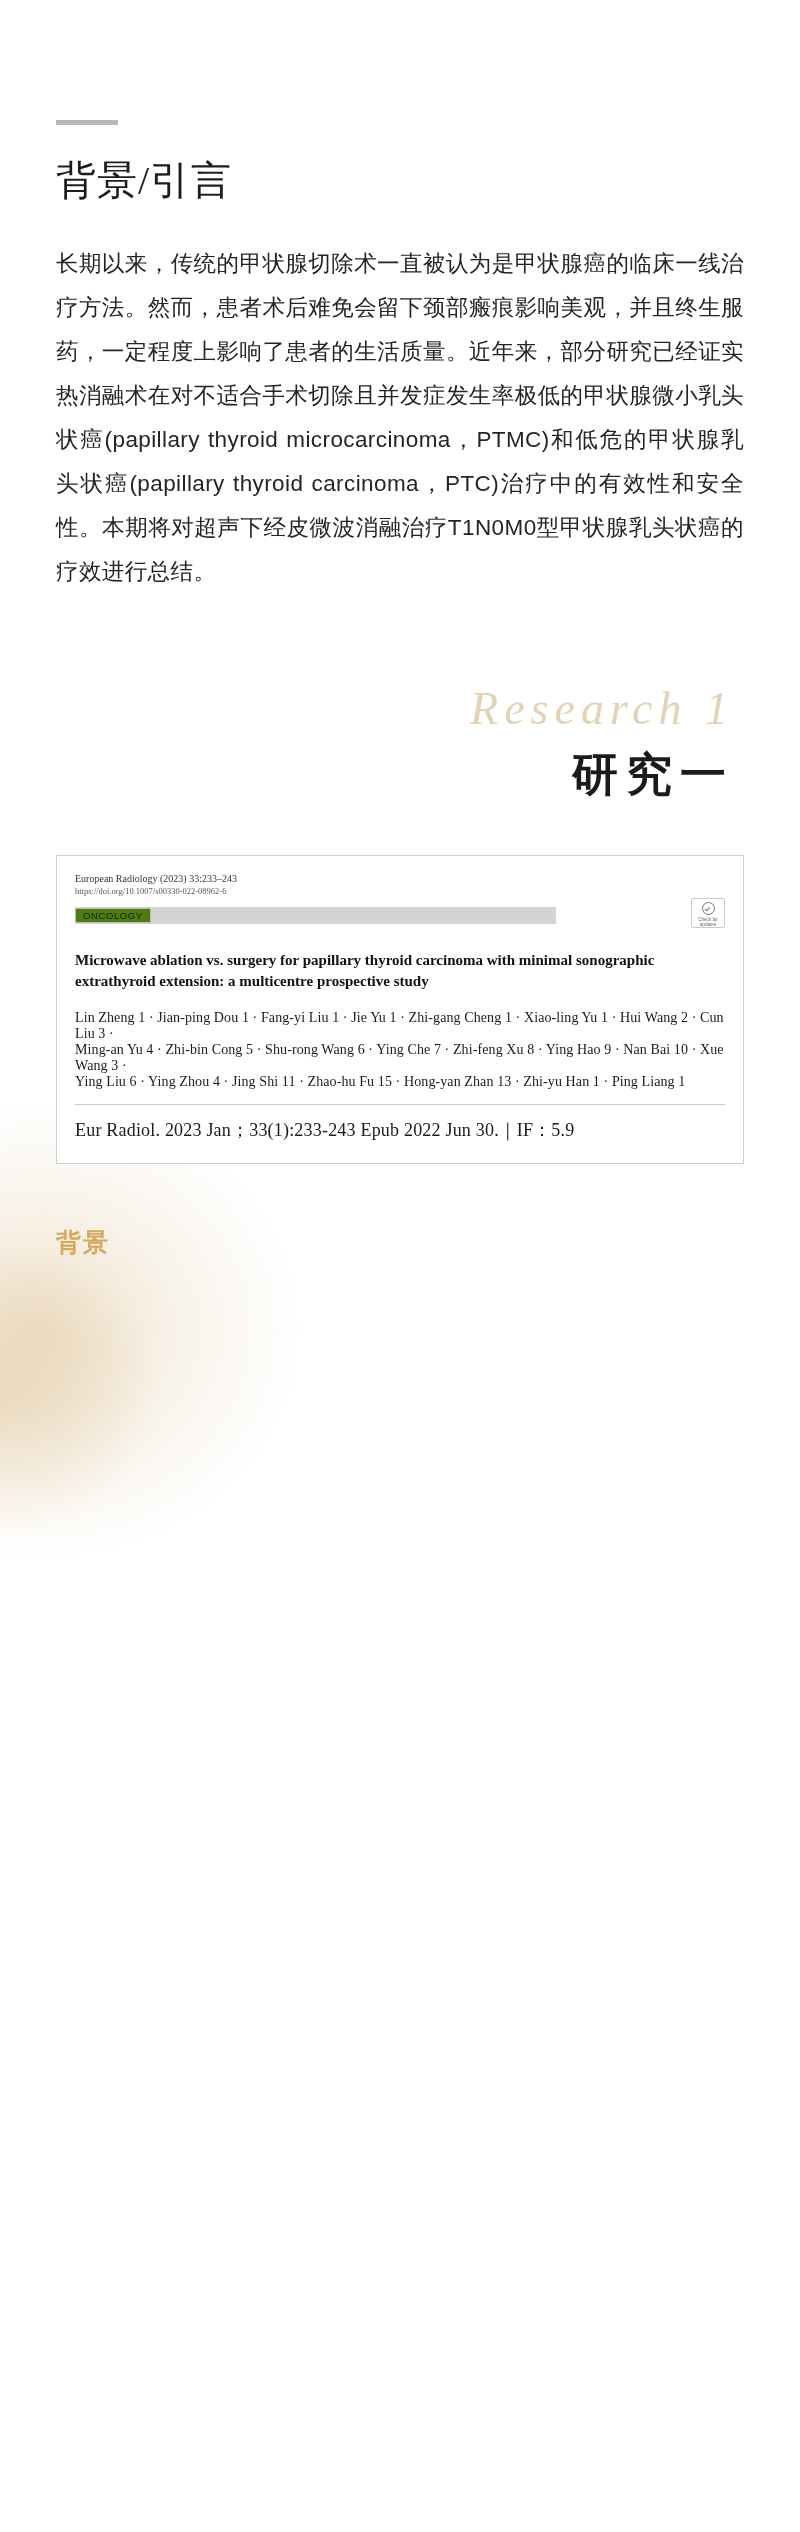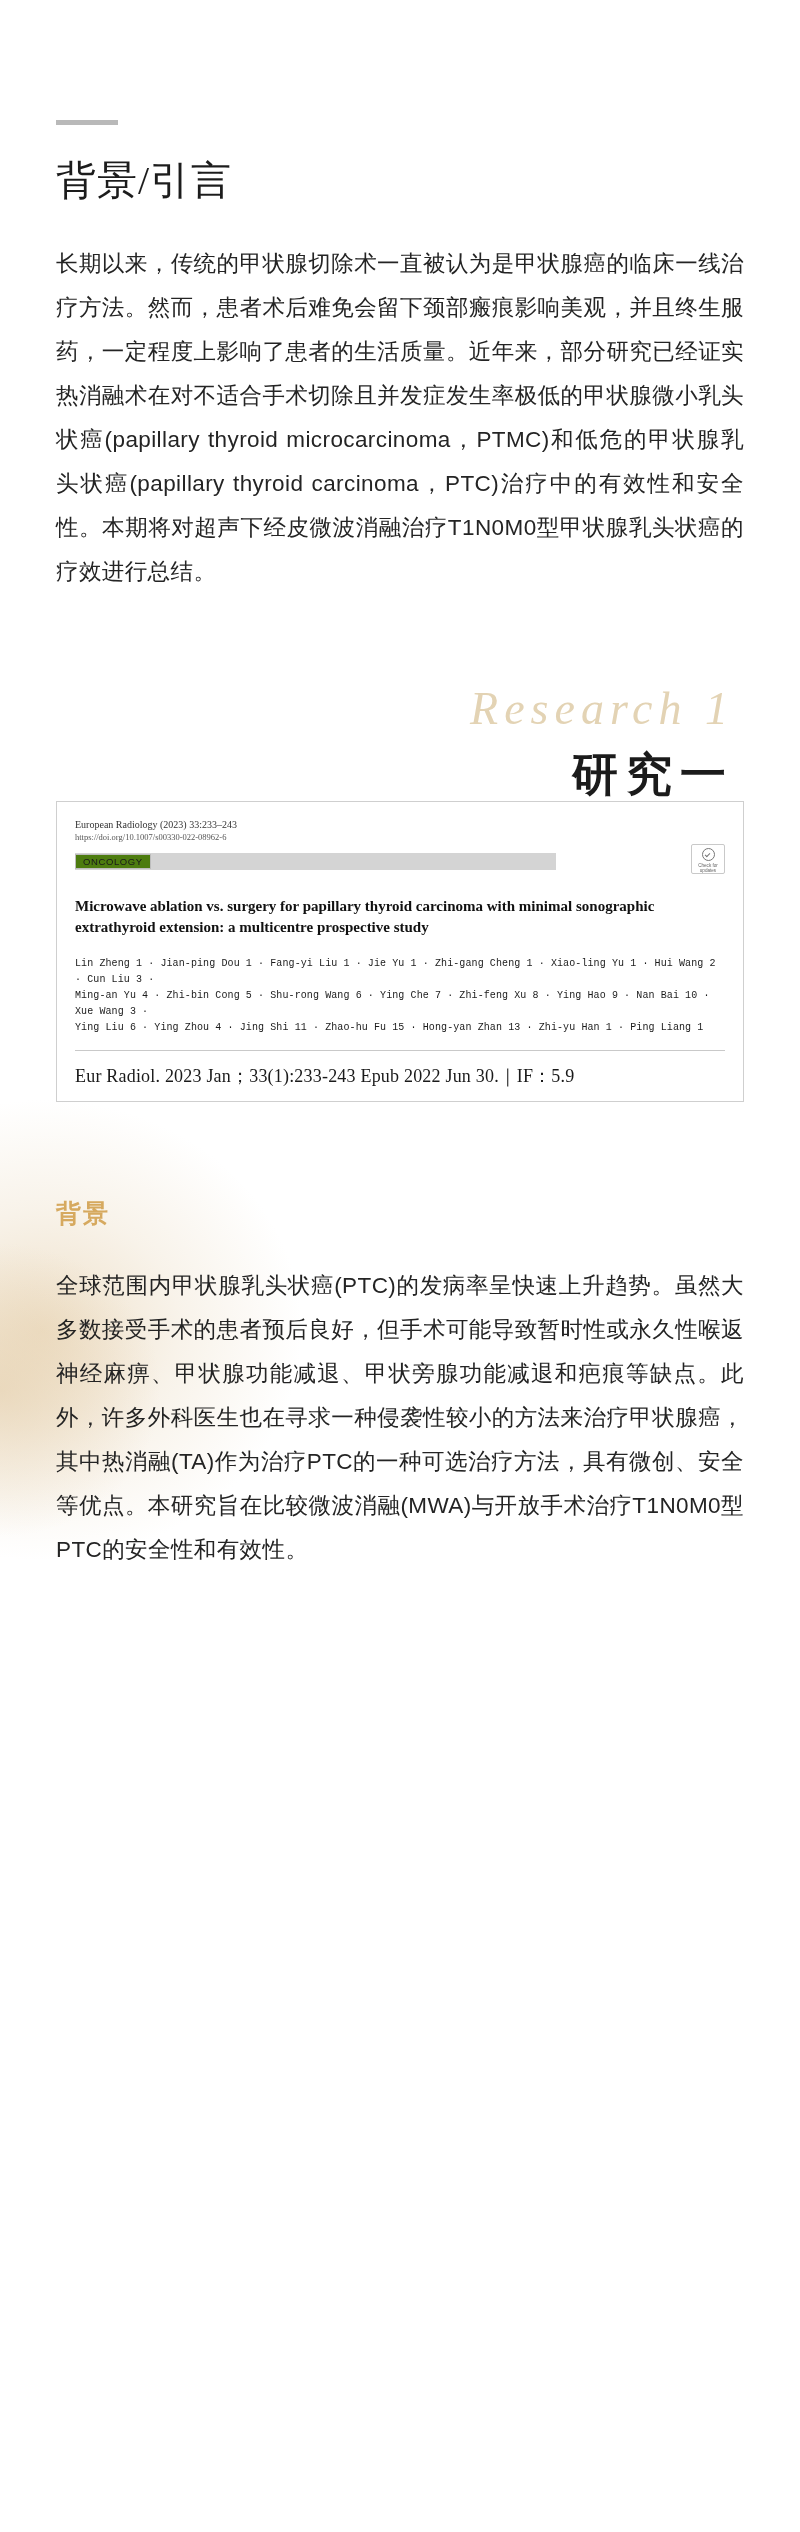--- a/index.html
+++ b/index.html
@@ -93,23 +93,24 @@
     font-weight: bold;
     font-size: 46px;
     letter-spacing: 8px;
     color: #1b1b1b;
     margin-top: 18px;
     line-height: 1.1;
   }
 
   
   .paper-card {
+    margin-top: 54px;
     border: 1px solid #cfcfcf;
     background: #fff;
-    padding: 16px 18px 0 18px;
+    padding: 16px 18px 8px 18px;
     box-sizing: border-box;
     position: relative;
   }
   .paper-journal {
     font-family: "Liberation Serif", serif;
     font-size: 10px;
     line-height: 13px;
     color: #333;
   }
   .paper-doi {
@@ -172,22 +173,22 @@
   }
   .paper-title {
     font-family: "Liberation Serif", serif;
     font-weight: bold;
     font-size: 15px;
     line-height: 21px;
     color: #111;
     margin-top: 26px;
   }
   .paper-authors {
-    font-family: Liberation Mono, monospace;
-    font-size: 10px;
+    font-family: Liberation Serif, serif;
+    font-size: 14px;
     line-height: 16px;
     color: #1a1a1a;
     margin-top: 18px;
     letter-spacing: 0.1px;
   }
   .paper-cite {
     border-top: 1px solid #c9c9c9;
     margin-top: 14px;
     padding: 13px 0 13px 0;
     font-family: "Liberation Serif", serif;
@@ -196,21 +197,21 @@
     letter-spacing: 0.2px;
   }
 
   
   h2.sub-title {
     font-family: "Liberation Serif", serif;
     font-weight: bold;
     font-size: 25px;
     letter-spacing: 2px;
     color: #d6a95f;
-    margin: 95px 0 0 0;
+    margin: 62px 0 0 0;
   }
 </style>
 </head>
 <body>
 
 <div class="bg-wash"></div>
 <div class="bg-wash2"></div>
 
 <div class="page">
 
@@ -244,15 +245,14 @@
       <div>Lin Zheng 1 · Jian-ping Dou 1 · Fang-yi Liu 1 · Jie Yu 1 · Zhi-gang Cheng 1 · Xiao-ling Yu 1 · Hui Wang 2 · Cun Liu 3 ·</div>
       <div>Ming-an Yu 4 · Zhi-bin Cong 5 · Shu-rong Wang 6 · Ying Che 7 · Zhi-feng Xu 8 · Ying Hao 9 · Nan Bai 10 · Xue Wang 3 ·</div>
       <div>Ying Liu 6 · Ying Zhou 4 · Jing Shi 11 · Zhao-hu Fu 15 · Hong-yan Zhan 13 · Zhi-yu Han 1 · Ping Liang 1</div>
     </div>
 
     <div class="paper-cite">Eur Radiol. 2023 Jan；33(1):233-243 Epub 2022 Jun 30.｜IF：5.9</div>
   </div>
 
   <h2 class="sub-title">背景</h2>
 
-  <p class="body-text">全球范围内甲状腺乳头状癌(PTC)的发病率呈快速上升趋势。虽然大多数接受手术的患者预后良好，但手术可能导致暂时性或永久性喉返神经麻痹、甲状腺功能减退、甲状旁腺功能减退和疤痕等缺点。此外，许多外科医生也在寻求一种侵袭性较小的方法来治疗甲状腺癌，其中热消融(TA)作为治疗PTC的一种可选治疗方法，具有微创、安全等优点。本研究旨在比较微波消融(MWA)与开放手术治疗T1N0M0型PTC的安全性和有效性。</p>
 
 </div>
 
 </body></html>

